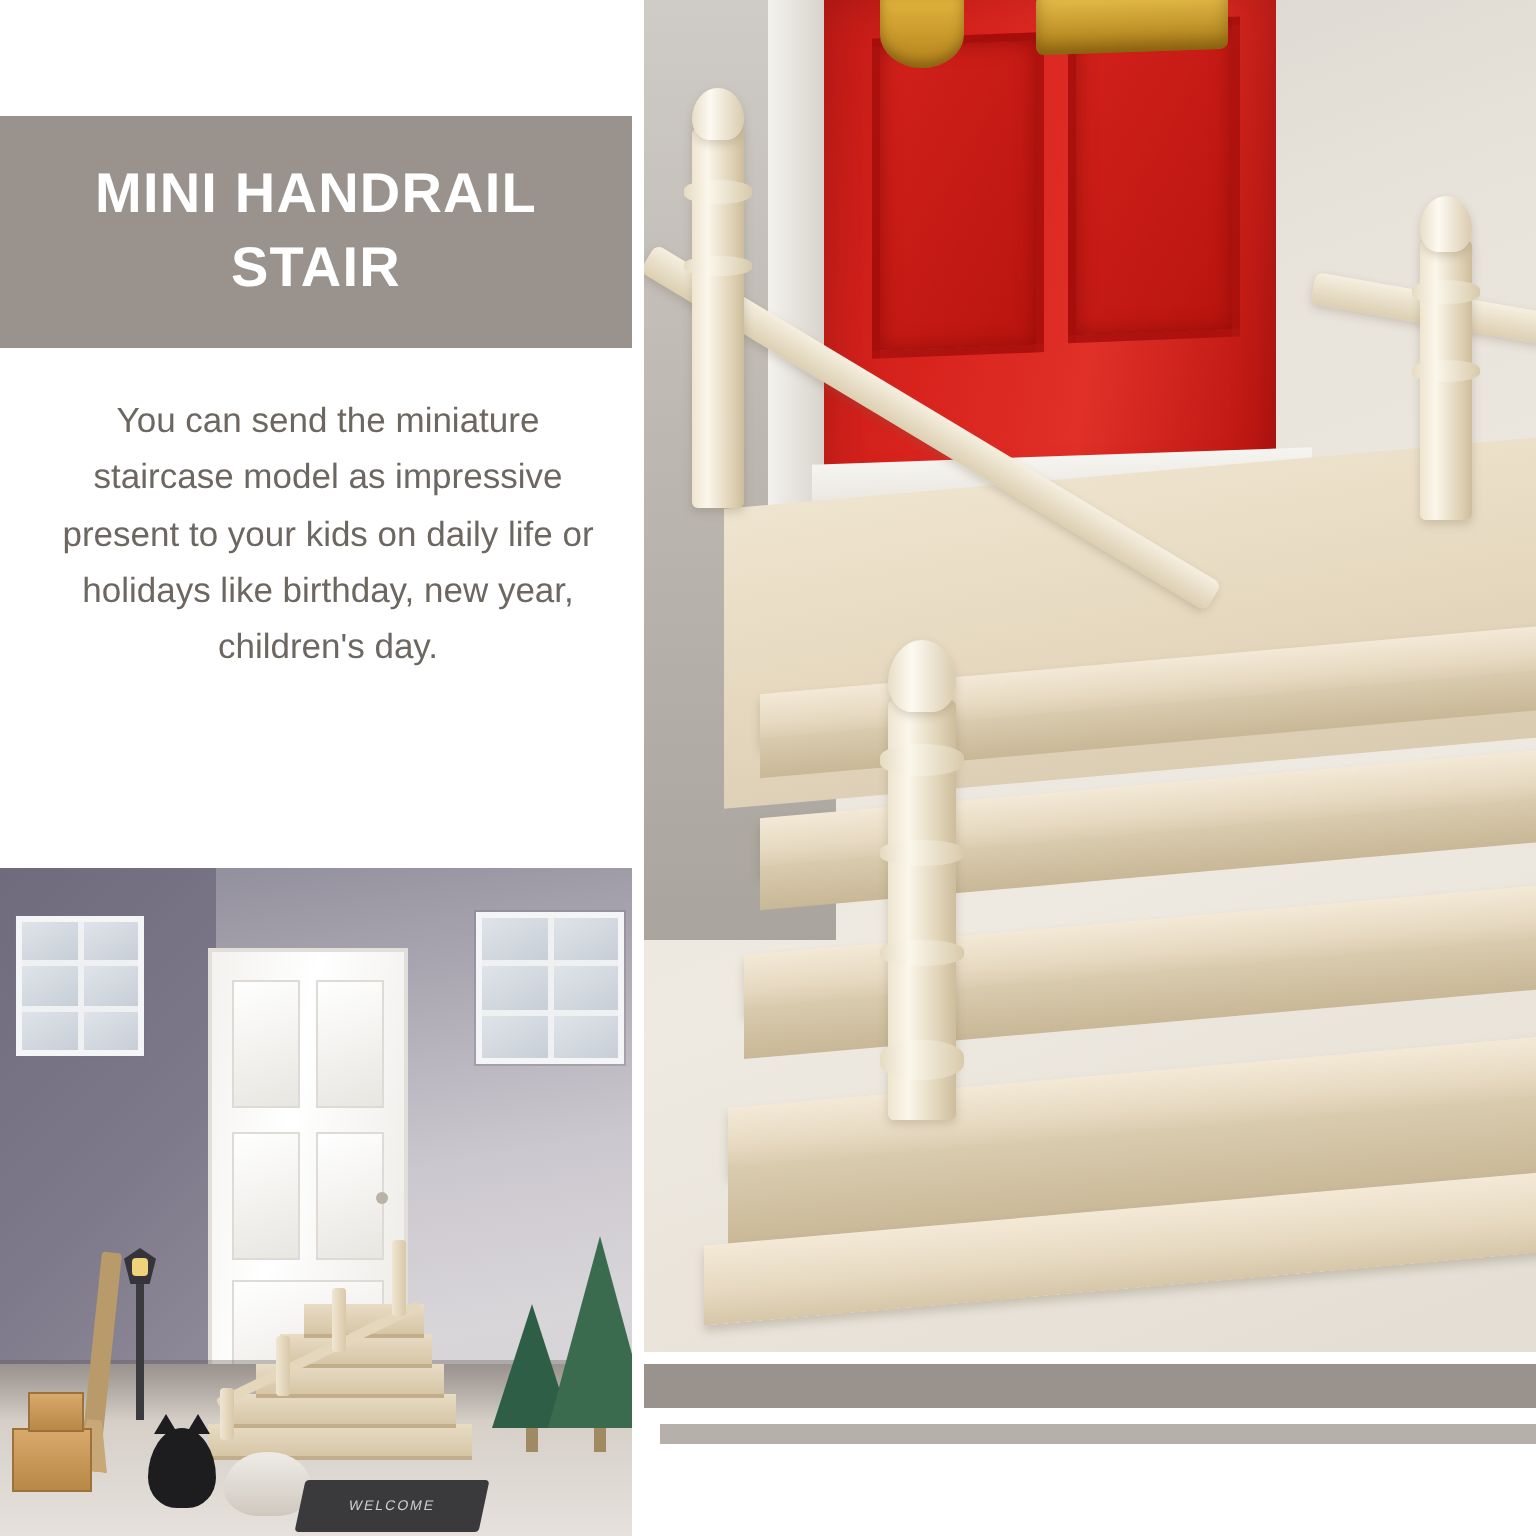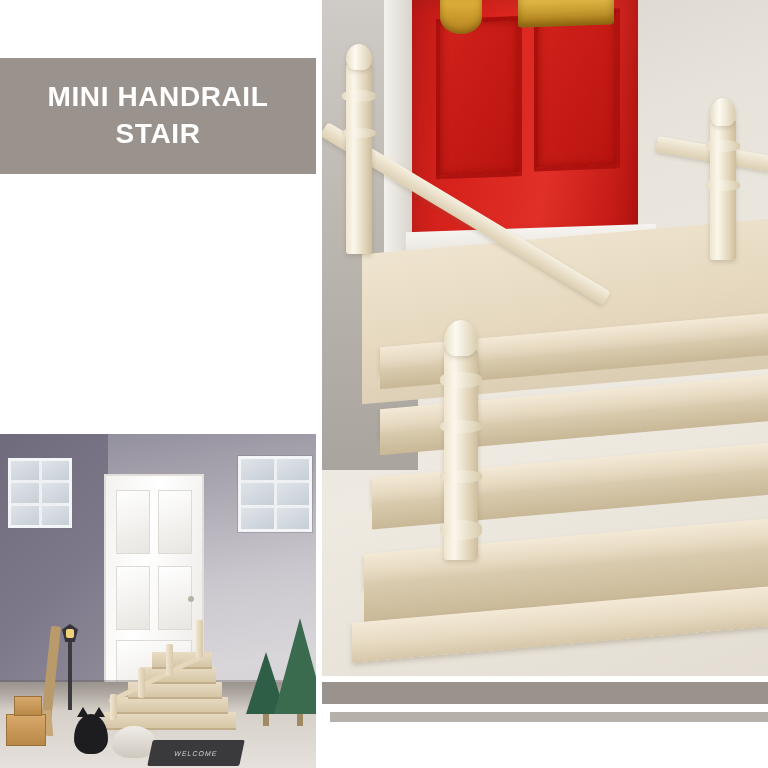--- a/index.html
+++ b/index.html
@@ -353,20 +353,21 @@
 </style>
 </head>
 <body>
 
 <div class="page">
 
   <div class="title-band">
     <div class="title-text">MINI HANDRAIL STAIR</div>
   </div>
 
+  <div class="desc">You can send the miniature staircase model as impressive present to your kids on daily life or holidays like birthday, new year, children's day.</div>
 
   <div class="photo-bl">
     <div class="bl-wall"></div>
     <div class="bl-wall-dark"></div>
 
     <div class="bl-window win-a">
       <div class="pane-grid">
         <div class="pane"></div>
         <div class="pane"></div>
         <div class="pane"></div>

